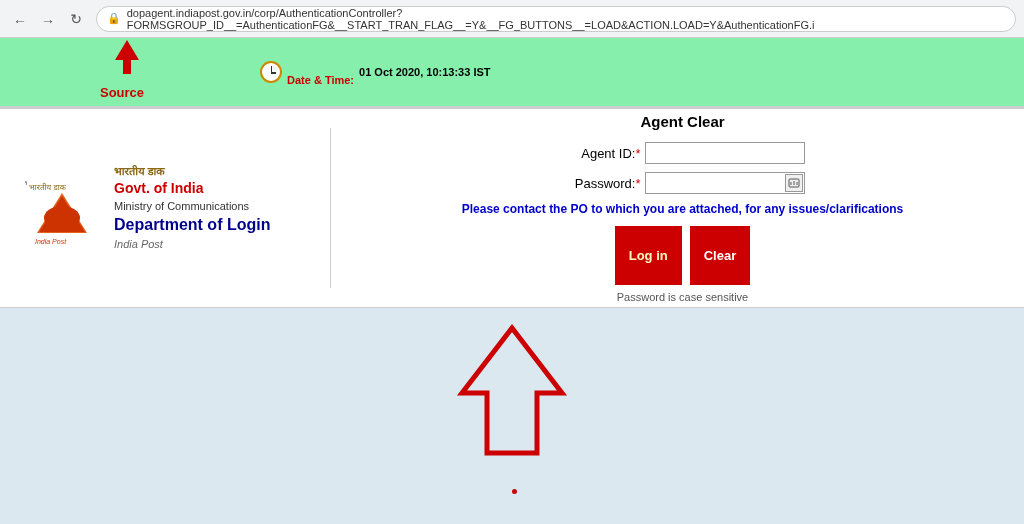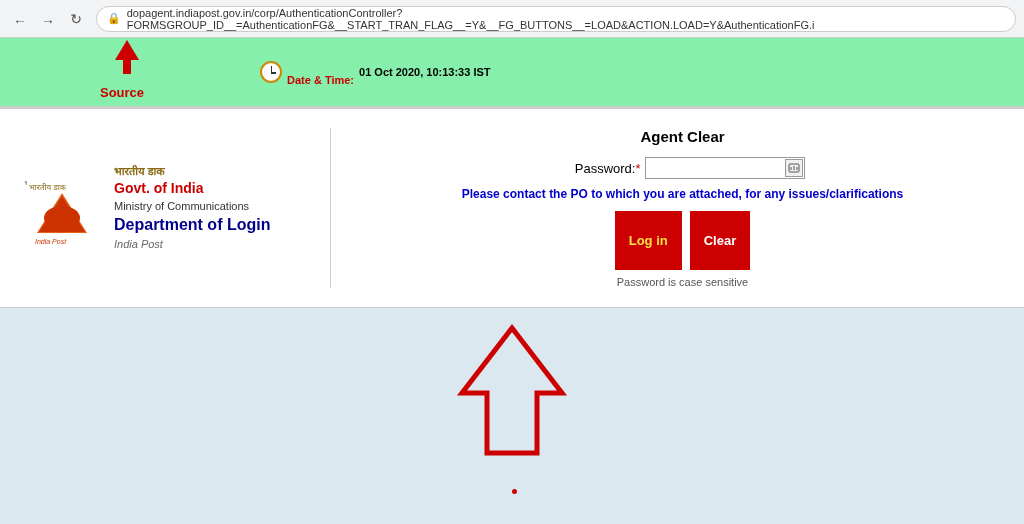--- a/index.html
+++ b/index.html
@@ -178,21 +178,21 @@
       text-align: center;
       font-weight: bold;
     }
     .btn-row {
       display: flex;
       gap: 8px;
       margin-bottom: 6px;
     }
     .btn-login {
       background: #cc0000;
-      color: #fde047;
+      color: #fef9c3;
       border: none;
       padding: 5px 14px;
       font-size: 13px;
       cursor: pointer;
       font-weight: bold;
     }
     .btn-clear {
       background: #cc0000;
       color: #fff;
       border: none;
@@ -294,20 +294,26 @@
       <div style="font-size:16px;color:#00008b;font-weight:bold;">Department of Login</div>
       <div style="font-size:11px;color:#666;font-style:italic;">India Post</div>
     </div>
   </div>
 
   <div style="width:1px;background:#ccc;height:160px;margin:0 30px;"></div>
 
   <div class="login-section">
     <div class="login-title">Agent Clear</div>
 
+    <div class="form-row">
+      <span class="form-label">
+        <span>Agent ID:</span><span class="required">*</span>
+      </span>
+      <input type="text" class="form-input" value="" style="">
+    </div>
 
     <div class="form-row">
       <span class="form-label">
         <span>Password:</span><span class="required">*</span>
       </span>
       <div class="password-wrapper">
         <input type="password" class="form-input" style="width: 160px; padding-right: 22px;" value="">
         <div class="password-icon">
           <svg width="12" height="10" viewBox="0 0 12 10">
             <rect x="1" y="1" width="10" height="8" rx="1" fill="none" stroke="#555" stroke-width="1"></rect>

